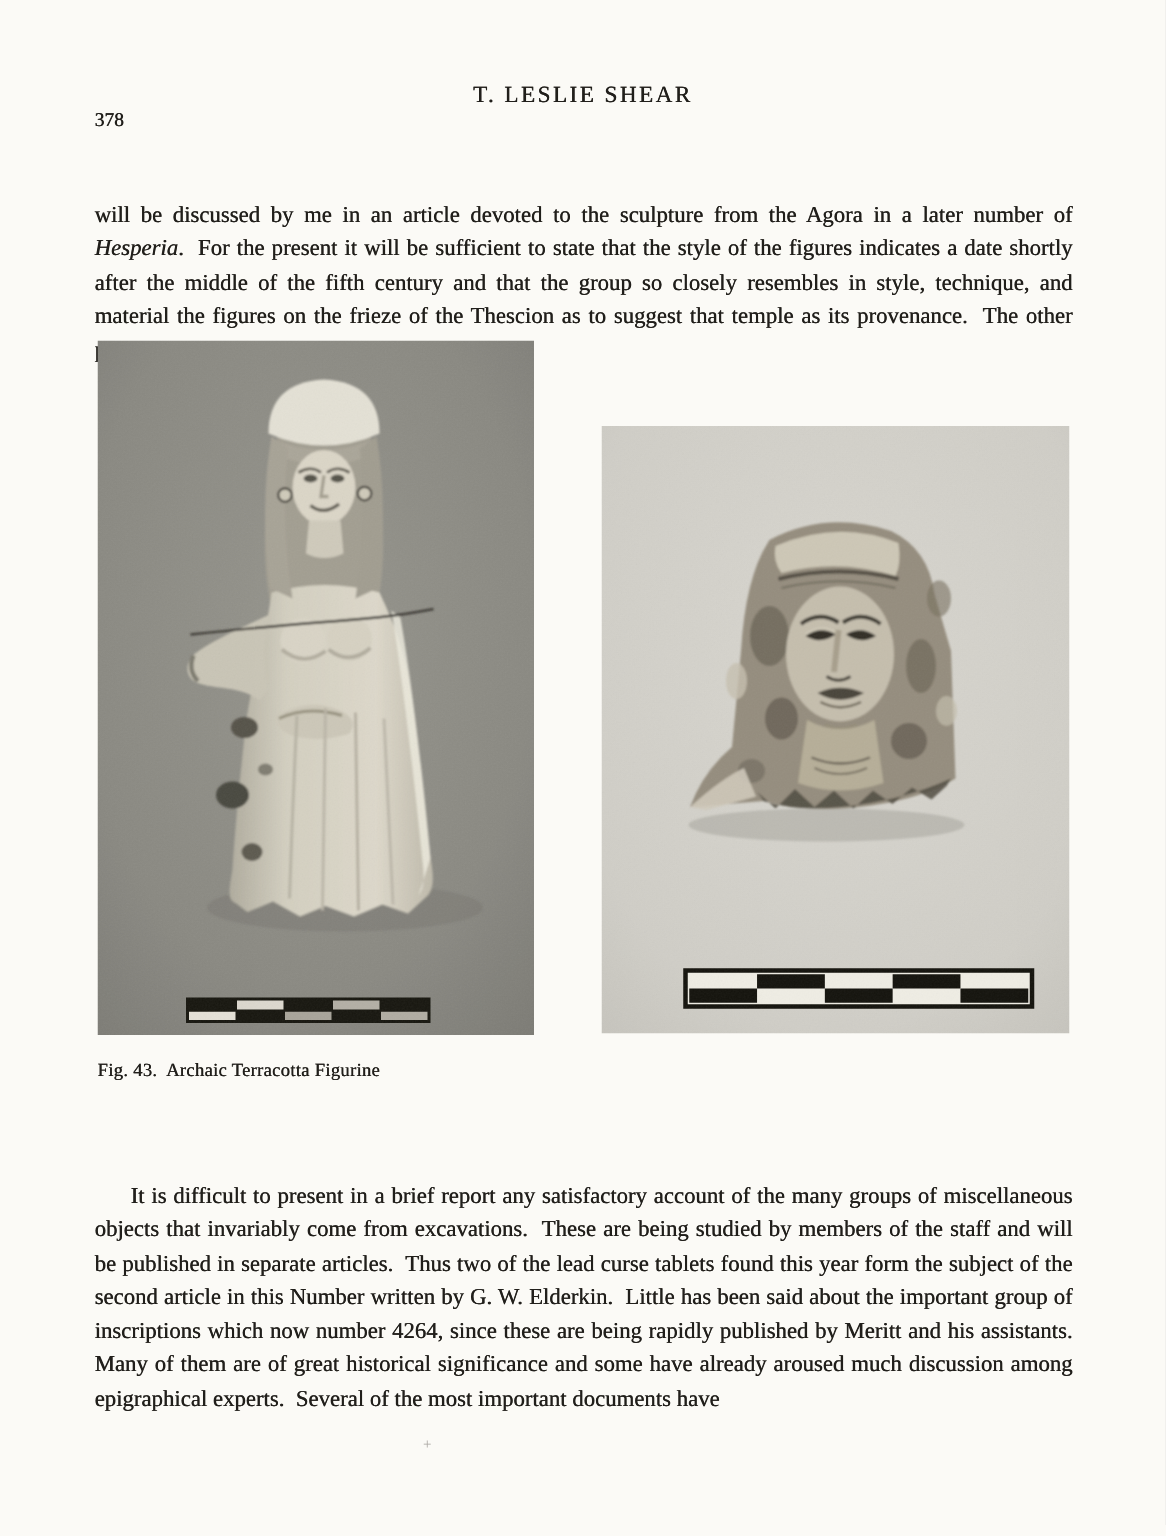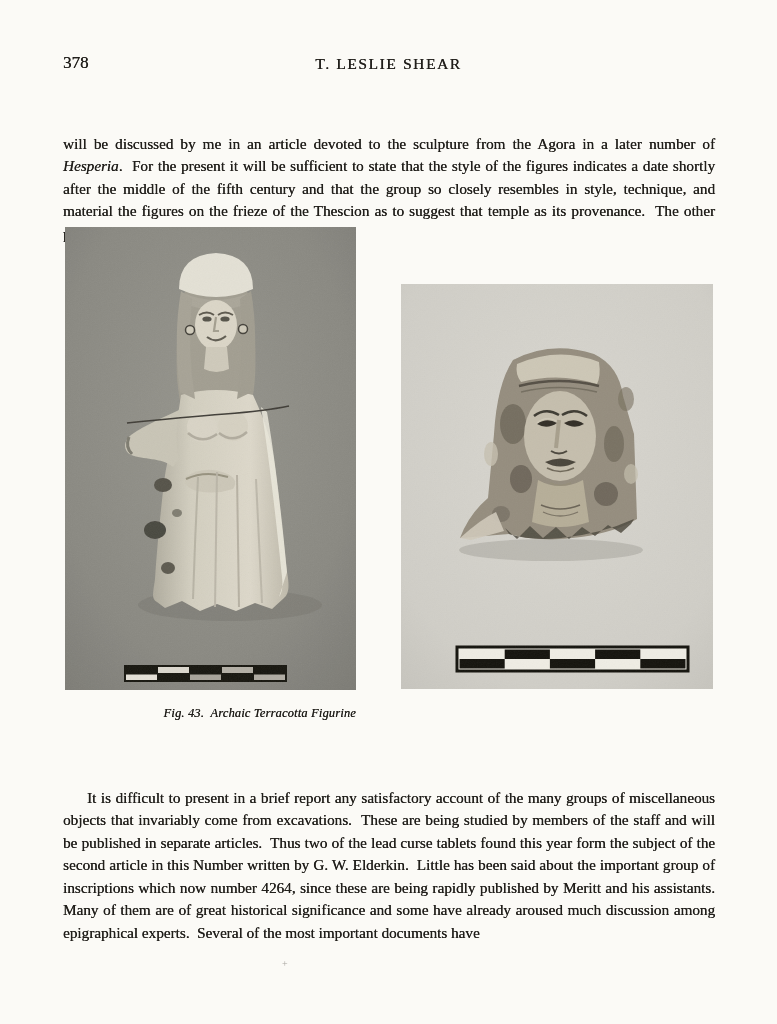--- a/index.html
+++ b/index.html
@@ -1,35 +1,35 @@
 <!DOCTYPE html>
 <html><head>
 <meta charset="utf-8">
 <style>
   html,body{margin:0;padding:0;background:#e9e8e5;}
   .page{
     position:relative;width:777px;height:1024px;background:#fbfaf6;
     font-family:"Liberation Serif","DejaVu Serif",serif;color:#211f1b;
     overflow:hidden;
   }
-  .pageno{position:absolute;left:63px;top:53px;font-size:17px;text-shadow:.25px 0 0 currentColor;}
+  .pageno{position:absolute;left:63px;top:72px;font-size:13px;text-shadow:.25px 0 0 currentColor;}
   .runhead{position:absolute;left:0;top:55px;width:777px;text-align:center;
     font-size:15.5px;letter-spacing:1.6px;text-shadow:.25px 0 0 currentColor;}
   .bodytext{position:absolute;font-size:15.2px;line-height:22.45px;text-align:justify;
     white-space:pre-wrap;text-shadow:.25px 0 0 currentColor;}
   .bodytext p{margin:0;}
   #intro{left:63px;top:88px;width:652px;}
   #body2{left:63px;top:742px;width:652px;}
   #body2 .p-indent{text-indent:24px;}
   .photo{position:absolute;line-height:0;}
   .photo svg{display:block;}
   #photo-left{left:65px;top:227px;width:291px;height:463px;}
   #photo-right{left:401px;top:284px;width:312px;height:405px;}
-  .caption{position:absolute;font-size:12.4px;letter-spacing:.2px;text-align:right;
-    white-space:pre;text-shadow:.2px 0 0 currentColor;font-style:italic;}
+  .caption{position:absolute;font-size:12.4px;letter-spacing:.2px;text-align:left;
+    white-space:pre;text-shadow:.2px 0 0 currentColor;}
   #caption-left{left:65px;top:706px;width:291px;}
   #caption-right{left:401px;top:704px;width:312px;}
   .print-mark{position:absolute;left:282px;top:958px;font-size:10px;color:#a8a5a0;}
 </style>
 </head>
 <body>
 
 <div class="page">
 
   <span class="pageno">378</span>

